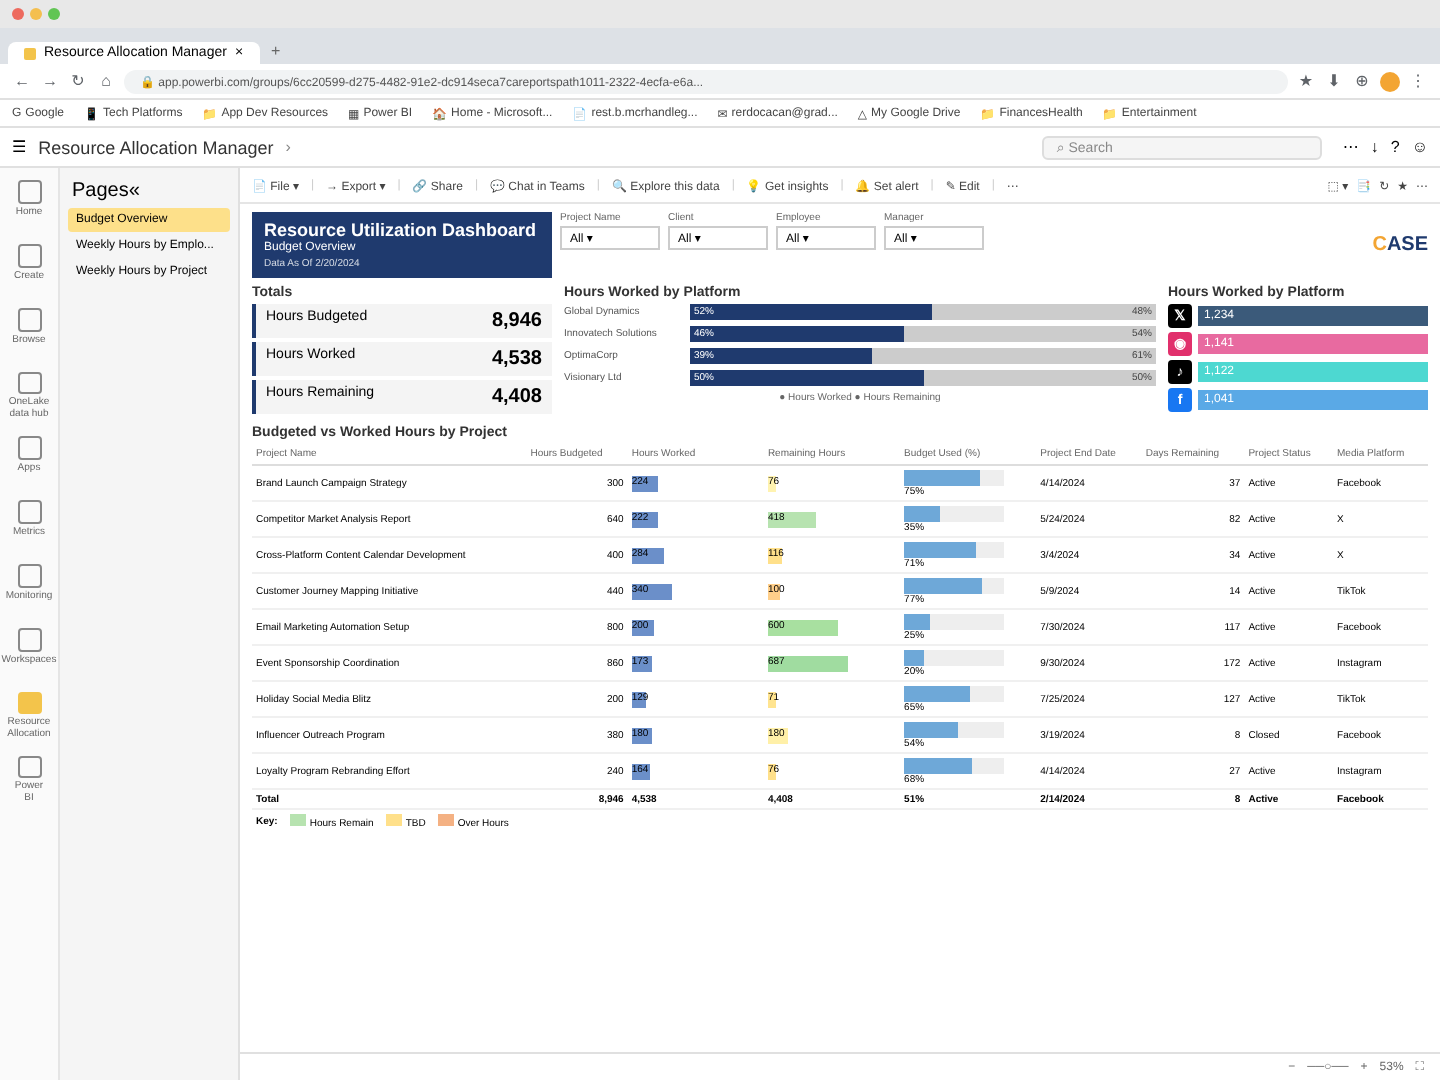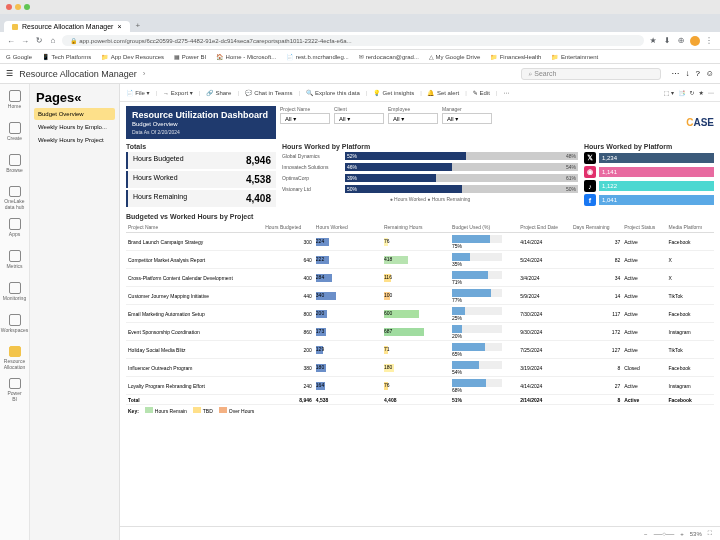--- a/index.html
+++ b/index.html
@@ -16,21 +16,21 @@
 .bookmark{display:flex;align-items:center;gap:2px}
 .app-header{height:20px;background:#fff;border-bottom:1px solid #e0e0e0;display:flex;align-items:center;padding:0 6px;gap:6px}
 .app-title{font-size:9px;color:#333}
 .search-box{margin-left:auto;background:#f5f5f5;border:1px solid #ddd;border-radius:3px;padding:1px 6px;font-size:7px;color:#888;width:140px}
 .main-area{flex:1;display:flex;overflow:hidden}
 .left-rail{width:30px;background:#fafafa;border-right:1px solid #e5e5e5;display:flex;flex-direction:column;align-items:center;padding:6px 0;gap:8px}
 .rail-item{width:18px;height:24px;display:flex;flex-direction:column;align-items:center;gap:1px;font-size:5px;color:#666;text-align:center;cursor:pointer}
 .rail-icon{width:12px;height:12px;border:1px solid #888;border-radius:2px}
 .rail-item.active .rail-icon{background:#f3c44b;border-color:#f3c44b}
 .pages-panel{width:90px;background:#f5f5f5;border-right:1px solid #e0e0e0;padding:4px}
-.pages-header{font-size:13px;font-weight:700;padding:2px;display:flex;justify-content:flex-start}
+.pages-header{font-size:10px;font-weight:400;padding:2px;display:flex;justify-content:flex-start}
 .page-item{font-size:6px;padding:3px 4px;margin:1px 0;border-radius:2px;cursor:pointer}
 .page-item.active{background:#fde08a}
 .canvas{flex:1;background:#fff;display:flex;flex-direction:column;overflow:hidden}
 .toolbar{height:18px;border-bottom:1px solid #e5e5e5;display:flex;align-items:center;padding:0 6px;gap:6px;font-size:6px;color:#444}
 .tb-item{display:flex;align-items:center;gap:2px;cursor:pointer}
 .tb-sep{color:#ccc}
 .report{flex:1;padding:4px 6px;overflow:hidden}
 .report-header{display:flex;gap:4px;margin-bottom:4px}
 .title-block{background:#1f3a6e;color:#fff;padding:4px 6px;width:150px}
 .title-block h2{font-size:9px;font-weight:600}

